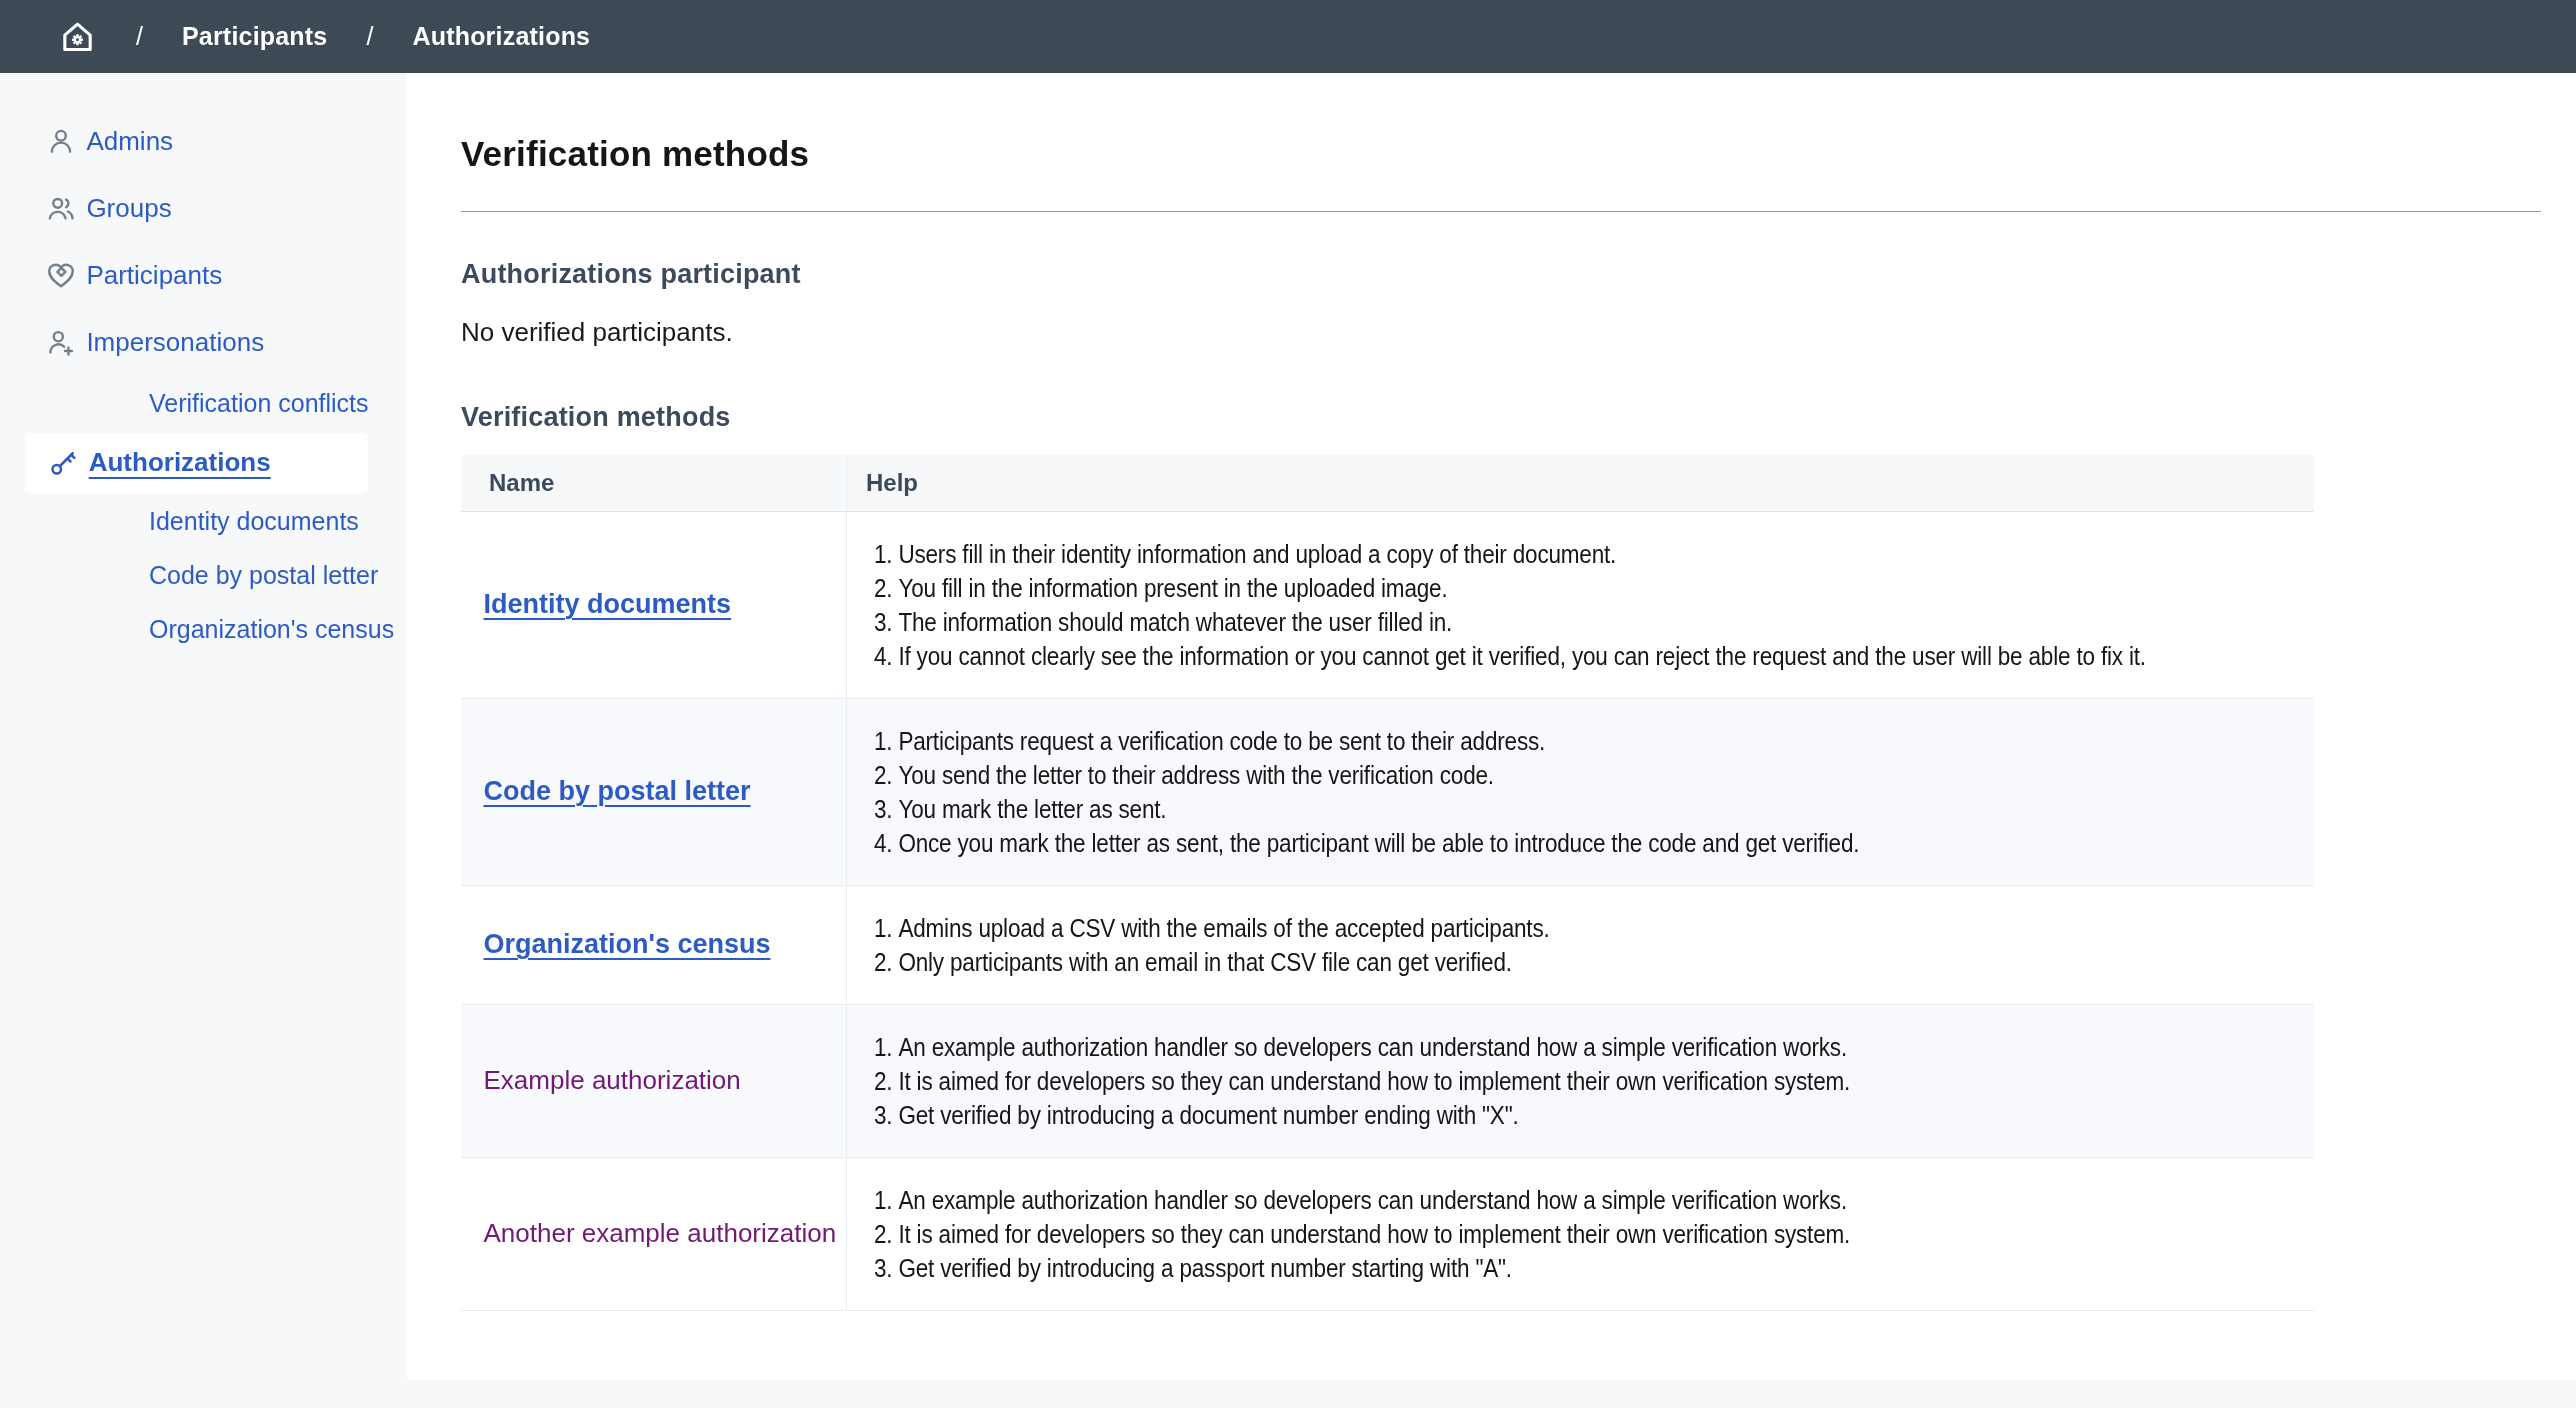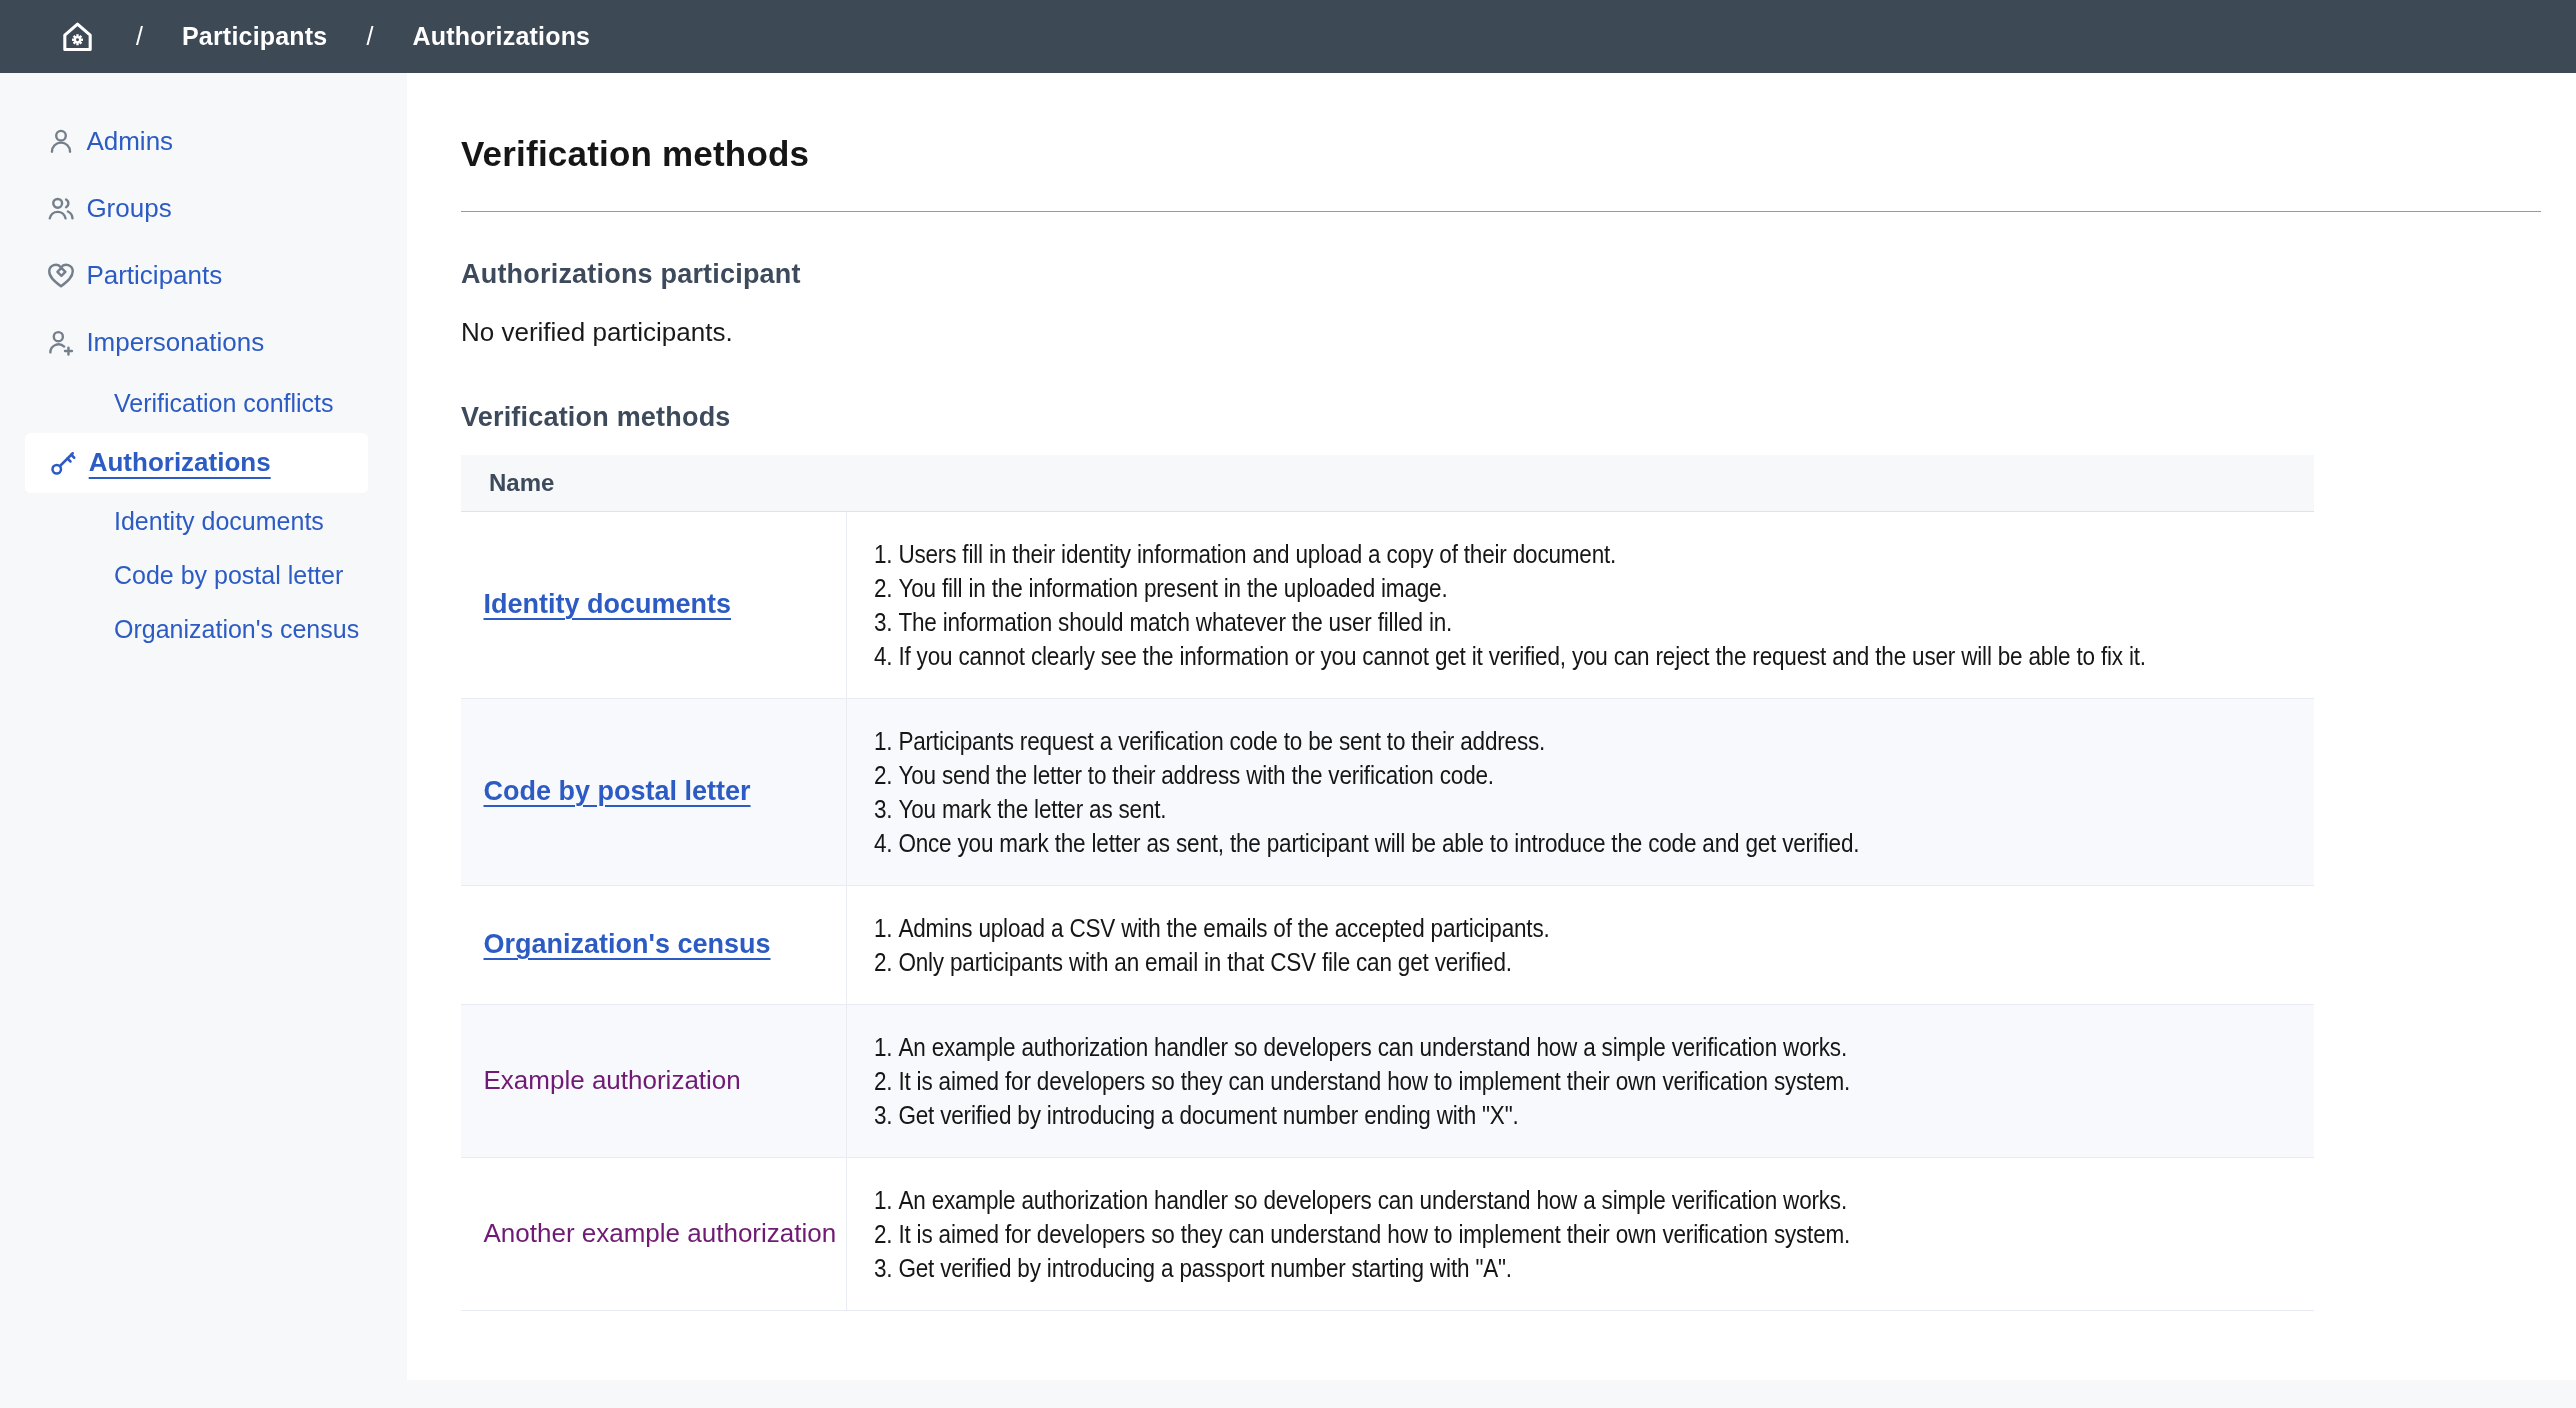--- a/index.html
+++ b/index.html
@@ -25,21 +25,21 @@
     background:#f6f8f9;box-sizing:border-box;padding-top:34px;
   }
   .s-item{
     height:67px;display:flex;align-items:center;cursor:pointer;text-align:right;
   }
   .s-item .icn{width:32px;height:32px;margin-left:45px;flex:0 0 32px;}
   .s-item .icn svg{width:32px;height:32px;display:block;}
   .s-item .lbl{
     margin-left:9.4px;color:#2d5bc4;font-size:26px;font-weight:500;line-height:32px;
   }
-  .s-sub{height:54px;display:flex;align-items:center;cursor:pointer;}
+  .s-sub{height:54px;display:flex;align-items:center;cursor:pointer;padding-left:35px;}
   .s-sub.first{height:56px;}
   .s-sub .lbl{margin-left:114px;color:#2d5bc4;font-size:25px;font-weight:500;}
   .s-active{
     height:60px;margin:1.9px 39px 1.9px 25px;background:#ffffff;border-radius:5.6px;
     display:flex;align-items:center;cursor:pointer;
   }
   .s-active .icn{width:30px;height:30px;margin-left:22.5px;flex:0 0 30px;}
   .s-active .icn svg{width:30px;height:30px;display:block;}
   .s-active .lbl{
     margin-left:11.2px;color:#2d5bc4;font-size:26px;font-weight:700;
@@ -197,20 +197,21 @@
   <hr class="rule">
 
   <h2 class="sec-heading">Authorizations participant</h2>
   <p class="sec-body">No verified participants.</p>
 
   <h2 class="sec-heading second">Verification methods</h2>
 
   <div class="vtable">
     <div class="thead">
       <div class="hc name">Name</div>
+      <div class="hc help">Help</div>
     </div>
 
     <div class="trow odd">
       <div class="cell name">
         <a class="method-link">Identity documents</a>
       </div>
       <div class="cell help">
         <ol>
           <li>Users fill in their identity information and upload a copy of their document.</li>
           <li>You fill in the information present in the uploaded image.</li>

